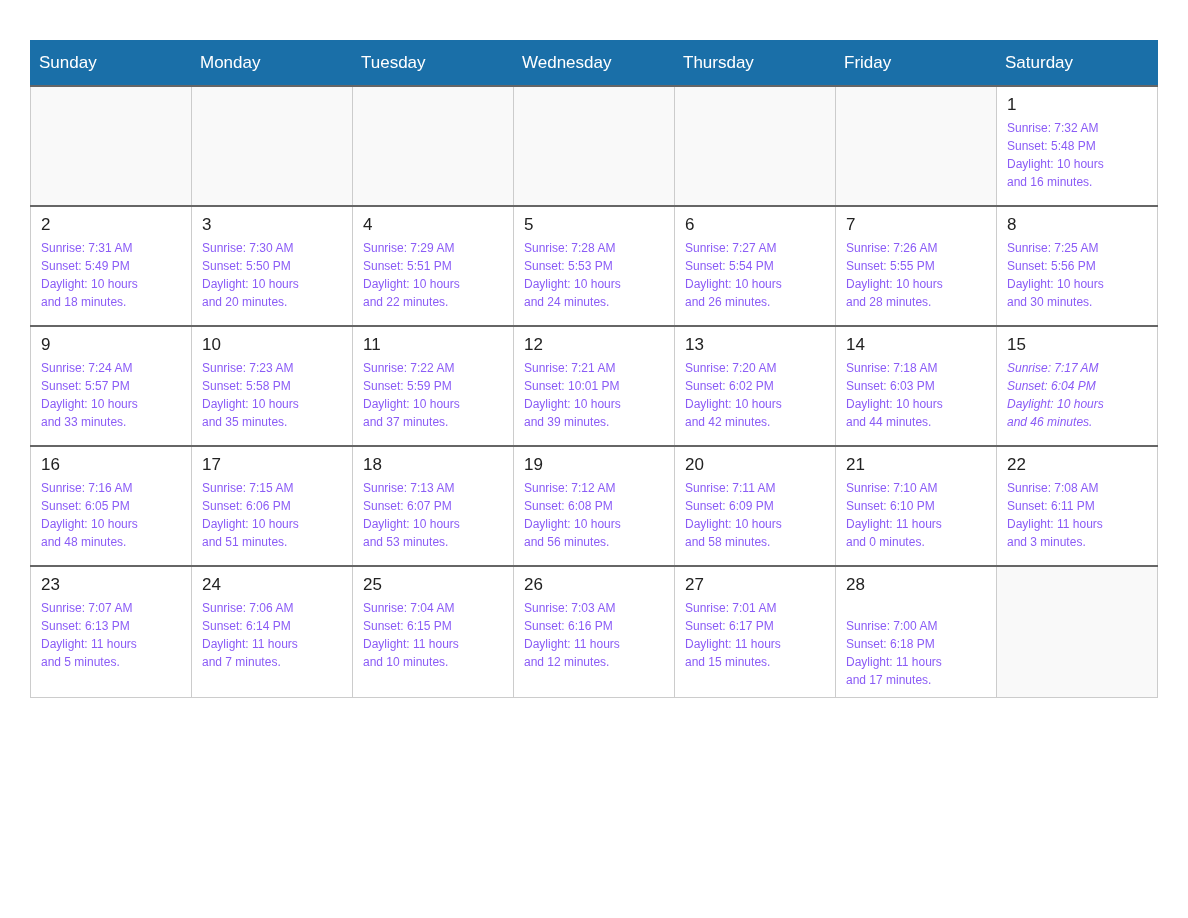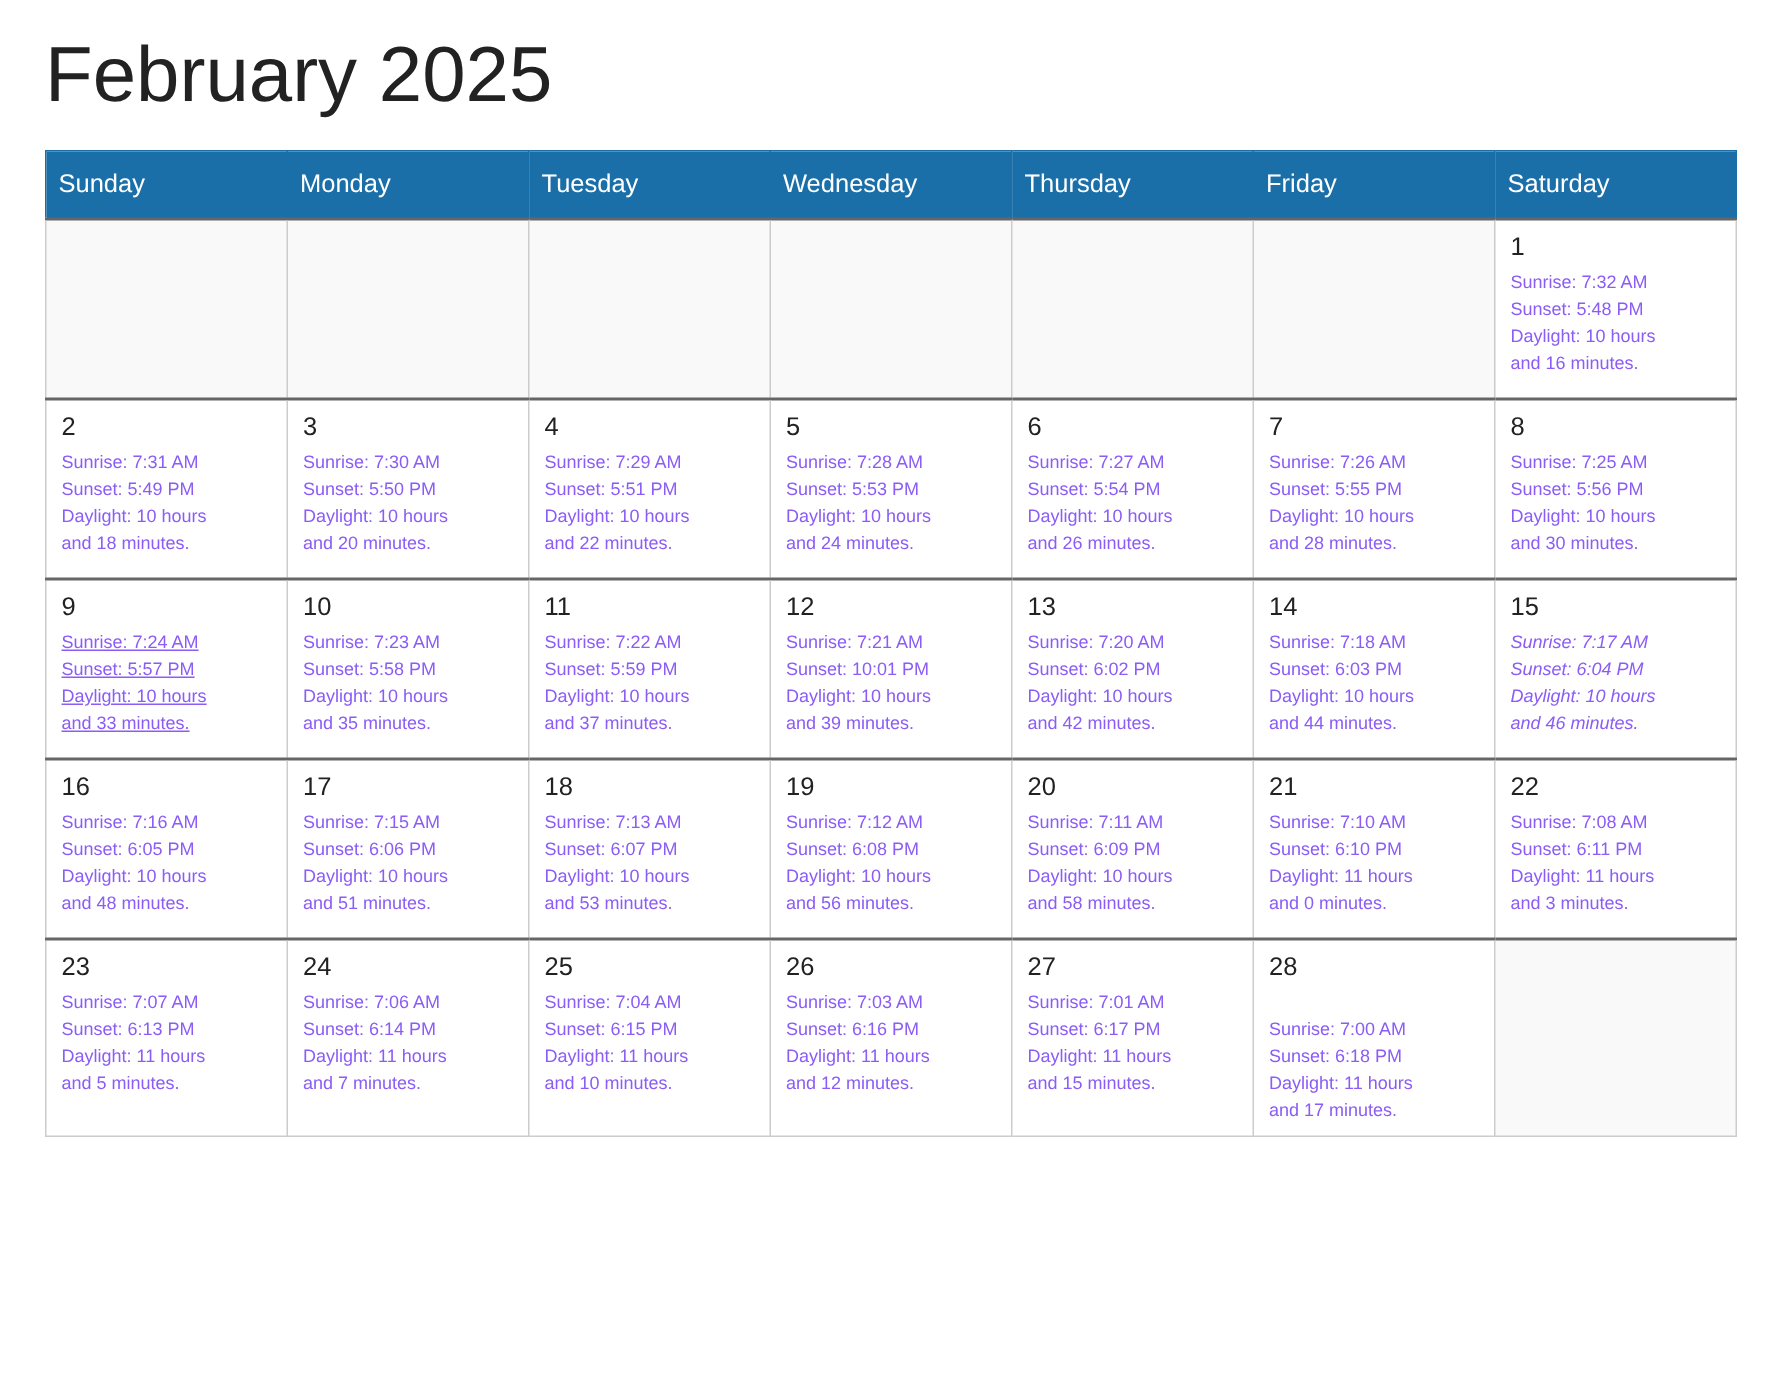--- a/index.html
+++ b/index.html
@@ -98,21 +98,20 @@
     }
     .empty-cell {
       background: #f9f9f9;
     }
   </style>
 </head>
 <body>
 
 <div class="header">
   <div class="title-area">
-    <div class="month-title">February 2025</div>
   </div>
 </div>
 
 <table class="calendar">
   <thead>
     <tr>
     <th>Sunday</th>
         <th>Monday</th>
         <th>Tuesday</th>
         <th>Wednesday</th>
@@ -184,21 +183,21 @@
           <span class="day-number">8</span>
           <div class="day-info" style="white-space: pre-line;">Sunrise: 7:25 AM
 Sunset: 5:56 PM
 Daylight: 10 hours
 and 30 minutes.</div>
         </td>
       </tr>
       <tr class="week-row">
         <td>
           <span class="day-number">9</span>
-          <div class="day-info" style="white-space: pre-line; text-decoration: underline;">Sunrise: 7:24 AM
+          <div class="day-info" style="white-space: pre-line;">Sunrise: 7:24 AM
 Sunset: 5:57 PM
 Daylight: 10 hours
 and 33 minutes.</div>
         </td>
         <td>
           <span class="day-number">10</span>
           <div class="day-info" style="white-space: pre-line;">Sunrise: 7:23 AM
 Sunset: 5:58 PM
 Daylight: 10 hours
 and 35 minutes.</div>

